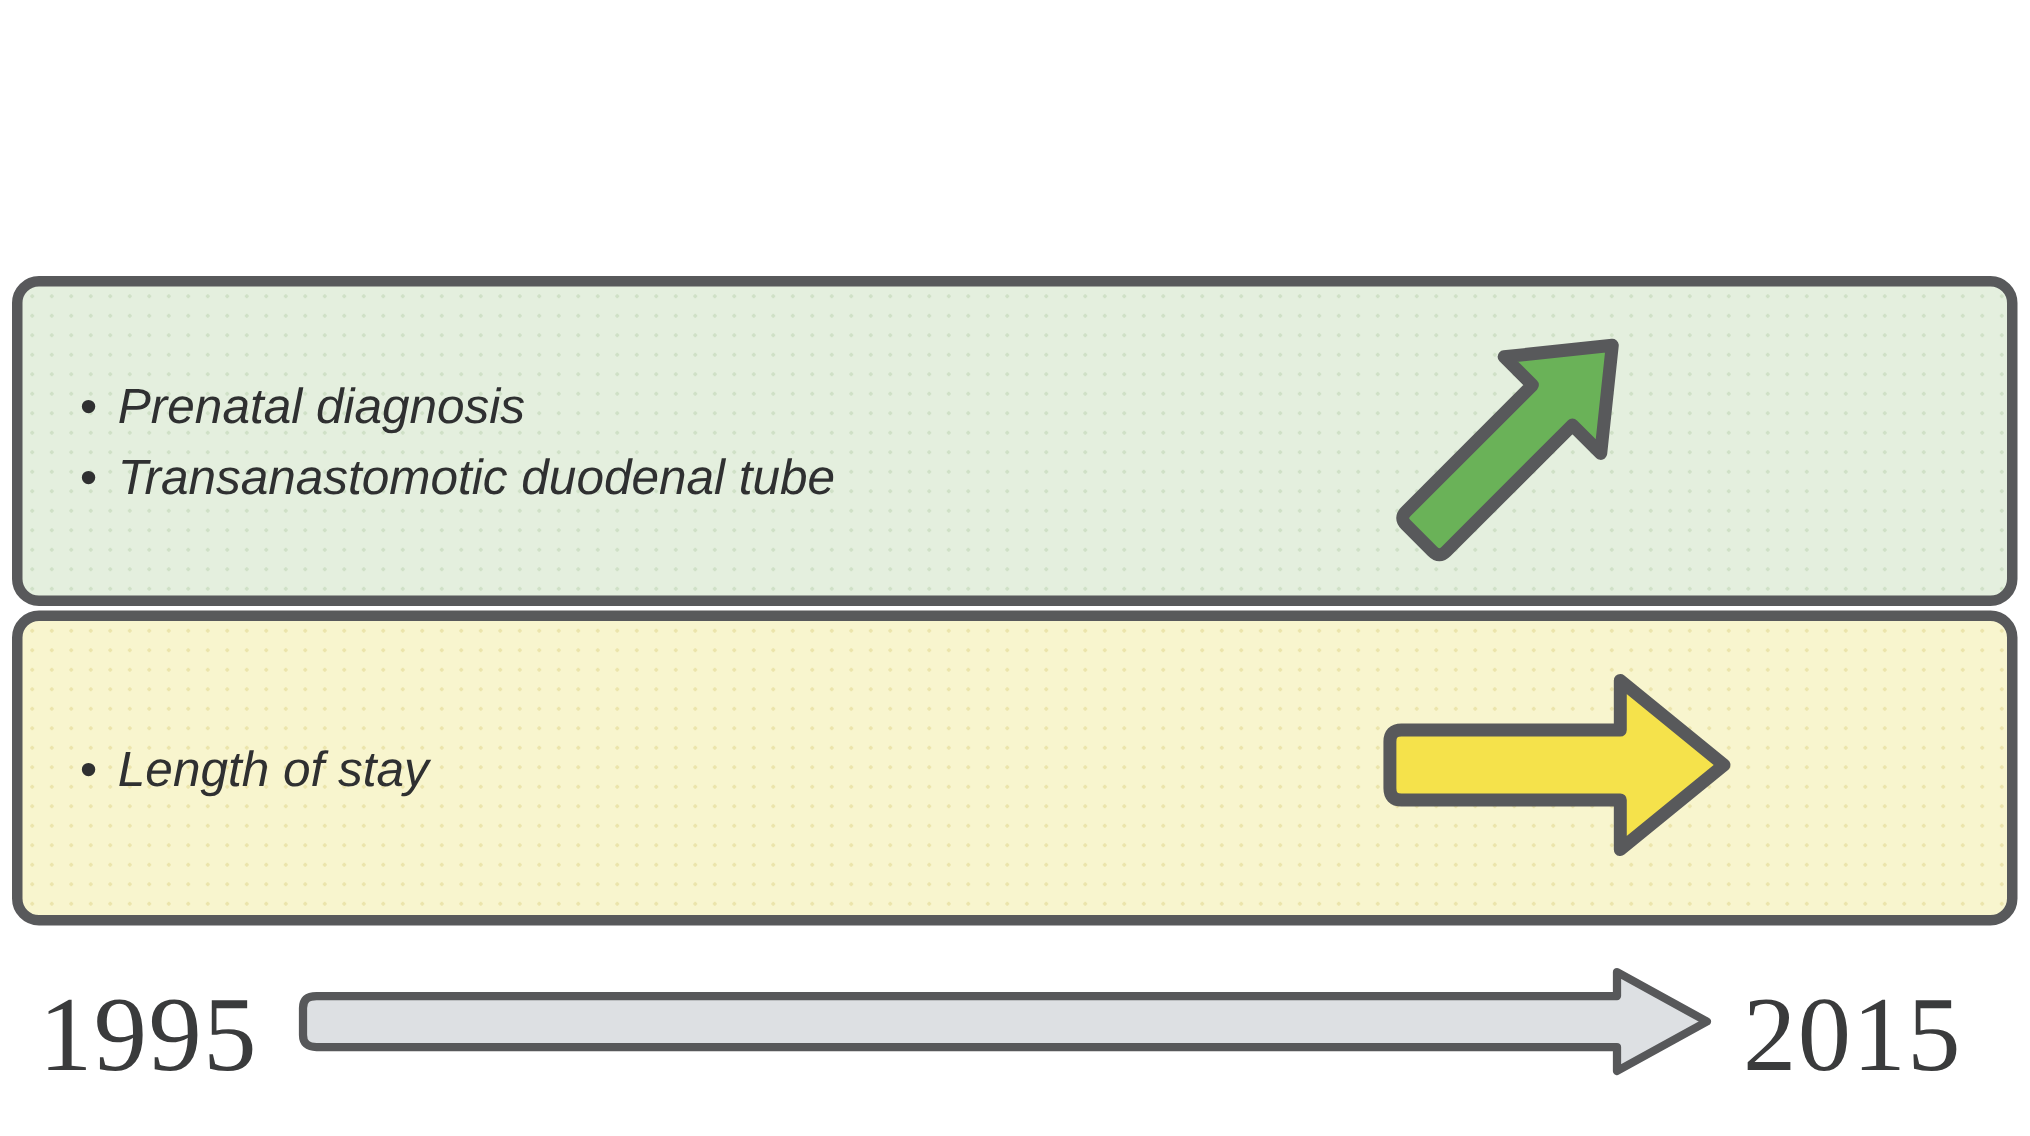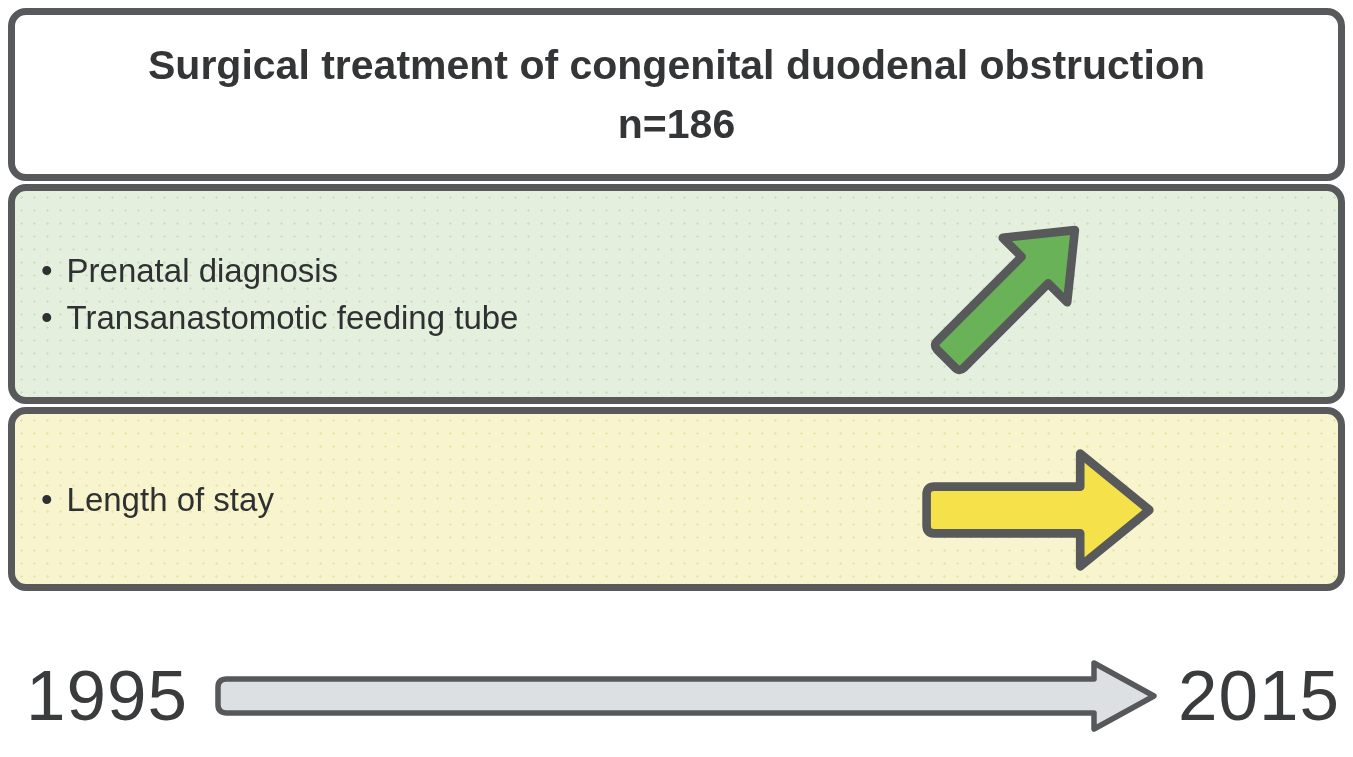--- a/index.html
+++ b/index.html
@@ -43,37 +43,38 @@
   }
   .panel-green {
     top: 184px;
     height: 220px;
     background-color: #e4efde;
     background-image: radial-gradient(#cfe0c6 1.2px, transparent 1.3px);
     background-size: 13px 13px;
   }
   .panel-yellow {
     top: 407px;
-    height: 184px;
+    height: 210px;
     background-color: #f8f5ce;
     background-image: radial-gradient(#ebe4ab 1.2px, transparent 1.3px);
     background-size: 13px 13px;
     padding-left: 40px;
   }
   .panel-inner {
     position: absolute;
     inset: 0;
     display: flex;
     flex-direction: column;
     justify-content: center;
   }
   ul.bullets {
     list-style: none;
-    margin: 0;
+    margin: 12px;
     padding: 0 0 0 26px;
+    font-style: italic;
   }
   ul.bullets li {
     font-size: 33px;
     line-height: 47px;
     color: #2f3031;
     white-space: nowrap;
   }
   ul.bullets li::before {
     content: "\2022";
     margin-right: 14px;
@@ -97,52 +98,48 @@
     width: 240px;
     height: 136px;
   }
   .timeline {
     position: absolute;
     left: 0;
     right: 0;
     top: 640px;
     height: 112px;
     display: flex;
-    align-items: center;
     padding: 0 12px 0 26px;
     box-sizing: border-box;
+    font-family: Liberation Serif, serif;
   }
   .year {
     font-size: 71px;
     line-height: 100px;
     color: #3a3b3c;
     white-space: nowrap;
     letter-spacing: 1px;
   }
   .timeline-arrow {
     flex: 0 0 auto;
     margin: 0 18px 0 22px;
   }
   svg { display: block; }
 </style>
 </head>
 <body>
 
 <div class="canvas">
 
-  <div class="box box-title">
-    <div class="title-line">Surgical treatment of congenital duodenal obstruction</div>
-    <div class="title-line">n=186</div>
-  </div>
 
   <div class="box panel-green">
     <div class="panel-inner">
       <ul class="bullets">
         <li>Prenatal diagnosis</li>
-        <li>Transanastomotic feeding tube</li>
+        <li>Transanastomotic duodenal tube</li>
       </ul>
     </div>
   </div>
 
   <div class="arrow-wrap arrow-up-right">
     <svg width="196" height="110" viewBox="0 0 250 140" preserveAspectRatio="none">
       <path d="M 18 46 H 170 V 12 L 242 70 L 170 128 V 94 H 18 Q 10 94 10 86 V 54 Q 10 46 18 46 Z" stroke="#58595b" stroke-width="11" stroke-linejoin="round" stroke-linecap="round" fill="#6ab258"></path>
     </svg>
   </div>
 

